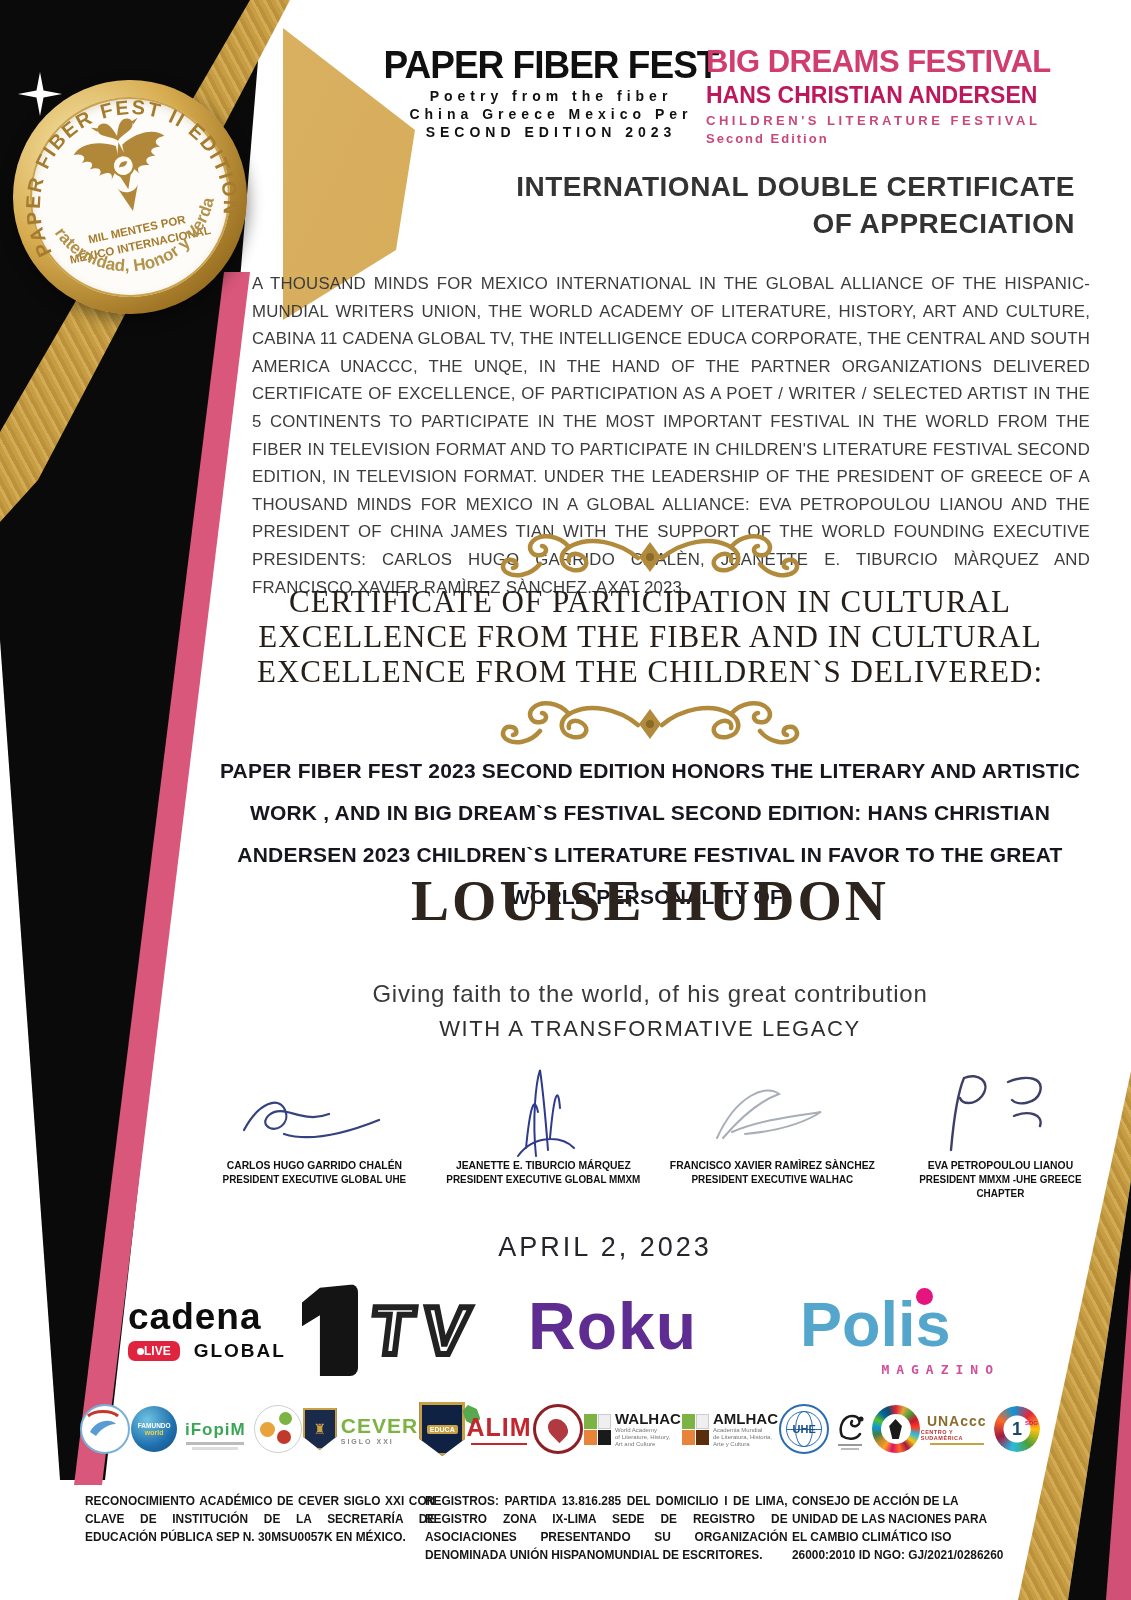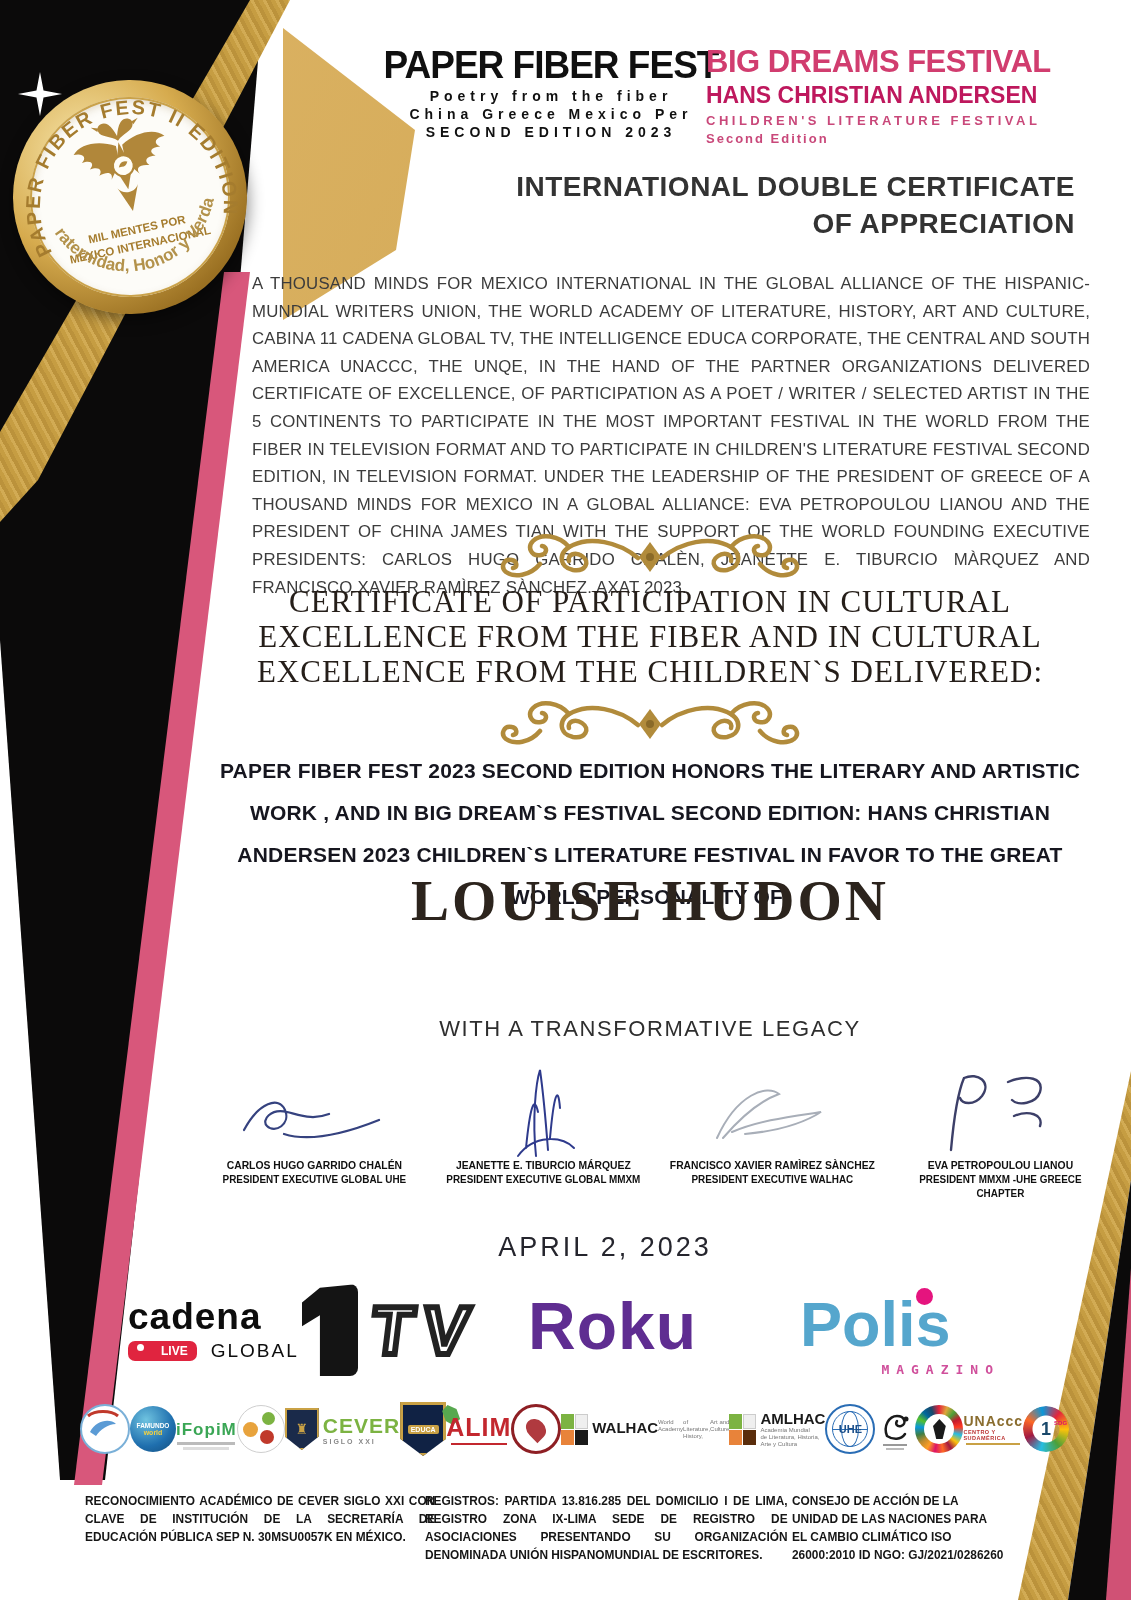--- a/index.html
+++ b/index.html
@@ -71,23 +71,23 @@
   .sigtitle{font-size:11px;font-weight:800;color:#101010;transform:scaleX(.9);line-height:14px;}
 
   .datestr{left:450px;top:1232px;width:310px;text-align:center;font-size:27px;
     color:#25252d;letter-spacing:3px;}
 
   
   .cadena{left:128px;top:1296px;width:180px;color:#0d0d0d;}
   .cadena-word{font-size:37px;font-weight:900;letter-spacing:1px;}
   .cadena-line2{display:flex;align-items:center;margin-top:2px;}
   .live-pill{background:#e0243f;border-radius:7px;color:#fff;font-size:12px;font-weight:800;
-    padding:3px 9px;display:inline-flex;align-items:flex-start;gap:17px;}
+    padding:3px 9px;display:inline-flex;align-items:center;gap:0;}
   .live-dot{width:7px;height:7px;border-radius:50%;background:#fff;display:inline-block;}
-  .cadena-global{font-size:19px;font-weight:400;letter-spacing:2px;margin-left:14px;}
+  .cadena-global{font-size:19px;font-weight:700;letter-spacing:2px;margin-left:14px;}
   .onetv{left:302px;top:1284px;display:flex;align-items:center;gap:14px;}
   .one-box{width:56px;height:92px;background:#141414;border-radius:8px;
     clip-path:polygon(32% 4%,100% 0,100% 100%,32% 100%,32% 34%,0 46%,0 20%);}
   .tv-word{font-size:68px;font-weight:900;color:#ffffff;-webkit-text-stroke:6px #222222;
     letter-spacing:10px;transform:skewX(-7deg);}
   .roku{left:528px;top:1288px;font-size:66px;font-weight:900;color:#5f2d91;letter-spacing:1px;}
   .polis{left:800px;top:1288px;width:200px;}
   .polis-word{font-size:63px;font-weight:900;color:#55a6cd;position:relative;letter-spacing:0;}
   .polis-dot{position:absolute;left:116px;top:0px;width:17px;height:17px;border-radius:50%;background:#e5147e;}
   .magazino{font-size:13px;font-weight:700;letter-spacing:7px;color:#d0509c;text-align:right;
@@ -201,20 +201,21 @@
         <path d="M180,9 L191,24 L180,39 L169,24 Z"></path>
         <circle cx="180" cy="24" r="4" fill="#8a6a28"></circle>
       </g>
     </svg>
   </div>
 
   <div class="abs centercol honors" style="padding:0 8px;box-sizing:border-box;">PAPER FIBER FEST 2023 SECOND EDITION HONORS THE LITERARY AND ARTISTIC WORK , AND IN BIG DREAM`S FESTIVAL SECOND EDITION: HANS CHRISTIAN ANDERSEN 2023 CHILDREN`S LITERATURE FESTIVAL IN FAVOR TO THE GREAT WORLD PERSONALITY OF:</div>
 
   <div class="abs centercol recipient">LOUISE HUDON</div>
 
+  <div class="abs centercol tribute1">Giving faith to the world, of his great contribution</div>
   <div class="abs centercol tribute2">WITH A TRANSFORMATIVE LEGACY</div>
 
   <div class="abs sigrow">
     <div class="sigcol">
       <svg width="170" height="90" viewBox="0 0 170 90">
         <path d="M15,62 C30,34 50,28 56,42 C62,56 46,66 38,58 C32,52 42,40 58,44 C74,48 84,52 100,46 M55,66 C80,74 115,66 150,52" stroke="#35427f" stroke-width="2.2" fill="none" stroke-linecap="round"></path>
       </svg>
       <div class="signame">CARLOS HUGO GARRIDO CHALÉN</div>
       <div class="sigtitle">PRESIDENT EXECUTIVE  GLOBAL UHE</div>
     </div>
@@ -317,21 +318,21 @@
         <span style="width:18px;height:22px;background:#b03a3f;border-radius:50% 50% 50% 0;transform:rotate(-45deg);display:inline-block;"></span>
       </div>
     </div>
     <div class="pl" style="flex-direction:row;gap:4px;">
       <div style="display:grid;grid-template-columns:13px 13px;grid-template-rows:15px 15px;gap:1px;">
         <span style="background:#7cb342;"></span>
           <span style="background:#efefef;border:1px solid #ccc;"></span>
         <span style="background:#e8833a;"></span>
           <span style="background:#1a1a1a;"></span>
       </div>
-      <div style="display:flex;flex-direction:row;">
+      <div style="display:flex;flex-direction:column;">
         <span style="font-size:15px;font-weight:900;color:#1a1a1a;">WALHAC</span>
         <span class="tinytxt">World Academy</span>
         <span class="tinytxt">of Literature, History,</span>
         <span class="tinytxt">Art and Culture</span>
       </div>
     </div>
     <div class="pl" style="flex-direction:row;gap:4px;">
       <div style="display:grid;grid-template-columns:13px 13px;grid-template-rows:15px 15px;gap:1px;">
         <span style="background:#7cb342;"></span>
           <span style="background:#efefef;border:1px solid #ccc;"></span>

